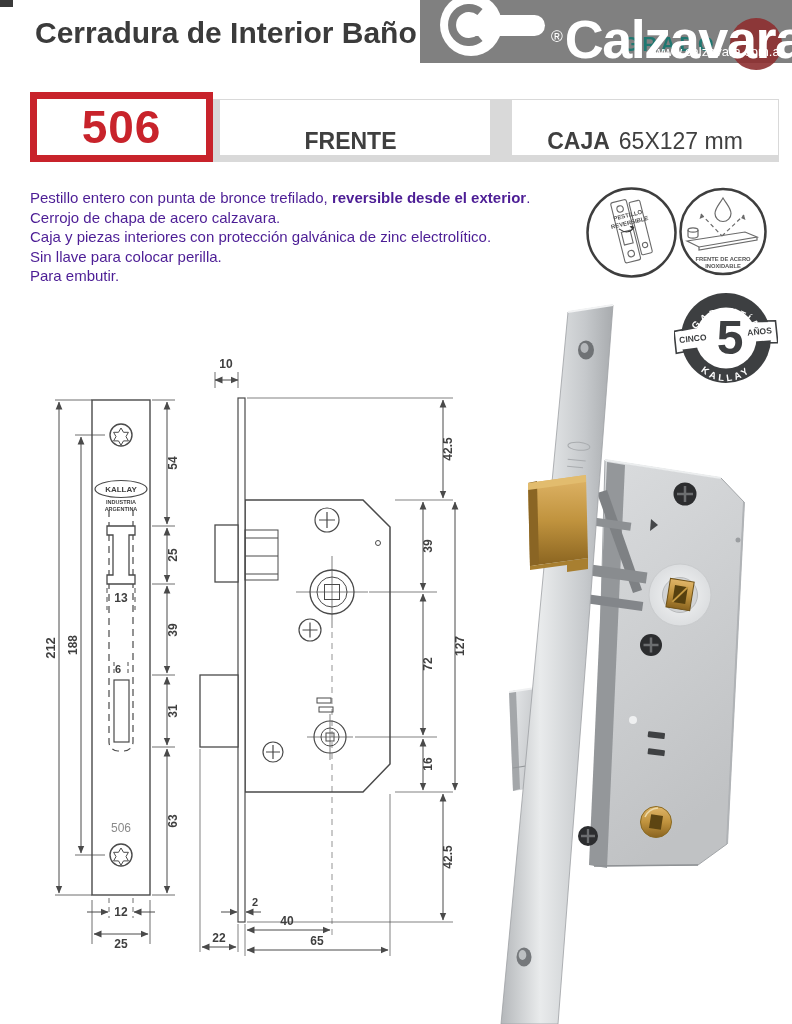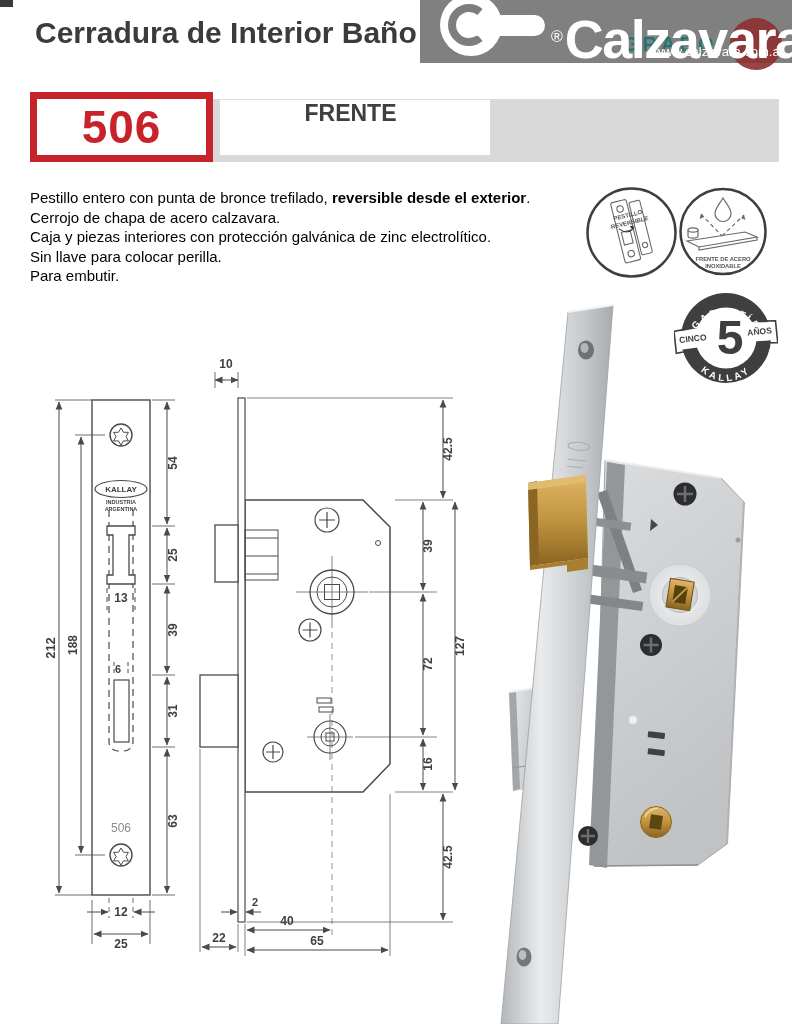--- a/index.html
+++ b/index.html
@@ -14,27 +14,27 @@
   .grado-circle{position:absolute;left:310px;top:18px;width:52px;height:52px;border-radius:50%;background:#8d2f30;opacity:.9;}
   .brandline{position:absolute;left:131px;top:8px;color:#fff;white-space:nowrap;}
   .reg{font-size:16px;vertical-align:16px;margin-right:2px;}
   .brand{font-size:54px;font-weight:700;letter-spacing:-1.5px;}
   .website{position:absolute;right:8px;top:44px;font-size:13px;color:#fff;}
   
   .graystrip{position:absolute;left:30px;top:99px;width:749px;height:63px;background:#d9d9d9;}
   .modelbox{position:absolute;left:30px;top:92px;width:183px;height:70px;background:#fff;border:7px solid #c8232b;
             box-sizing:border-box;display:flex;align-items:center;justify-content:center;
             font-size:46px;font-weight:700;color:#c8232b;letter-spacing:1px;}
-  .specbox{position:absolute;top:100px;height:55px;background:#fff;display:flex;align-items:flex-start;justify-content:center;
+  .specbox{position:absolute;top:100px;height:55px;background:#fff;display:flex;align-items:flex-end;justify-content:center;
            font-size:23px;color:#3f3f3f;}
   .specbox b{margin-right:9px;}
   .box-frente{left:220px;width:270px;}
   .box-caja{left:512px;width:266px;}
   
-  .desc{position:absolute;left:30px;top:188px;width:565px;font-size:15px;line-height:19.5px;color:#000000;}
+  .desc{position:absolute;left:30px;top:188px;width:565px;font-size:15px;line-height:19.5px;color:#4c1d95;}
   .desc p{margin:0;}
   
   .badge-rev{position:absolute;left:584px;top:186px;}
   .badge-inox{position:absolute;left:677px;top:186px;}
   .warranty{position:absolute;left:674px;top:286px;z-index:5;}
   .drawings{position:absolute;left:25px;top:352px;}
   .photo{position:absolute;left:455px;top:268px;}
   svg{font-family:"Liberation Sans",sans-serif;}
   .dimtxt{fill:#3f3f3f;font-weight:bold;font-size:12px;text-anchor:middle;}
 </style>
@@ -60,20 +60,24 @@
     </div>
     <div class="website">www.calzavara.com.ar</div>
   </div>
 
   <div class="graystrip"></div>
   <div class="modelbox">
     <span>506</span>
   </div>
   <div class="specbox box-frente">
     <b>FRENTE</b>
+  </div>
+  <div class="specbox box-caja">
+    <b>CAJA</b>
+    <span>65X127 mm</span>
   </div>
 
   <div class="desc">
     <p><span>Pestillo entero con punta de bronce trefilado, </span><b>reversible desde el exterior</b><span>.</span></p>
     <p>Cerrojo de chapa de acero calzavara.</p>
     <p>Caja y piezas interiores con protección galvánica de zinc electrolítico.</p>
     <p>Sin llave para colocar perilla.</p>
     <p>Para embutir.</p>
   </div>
 

